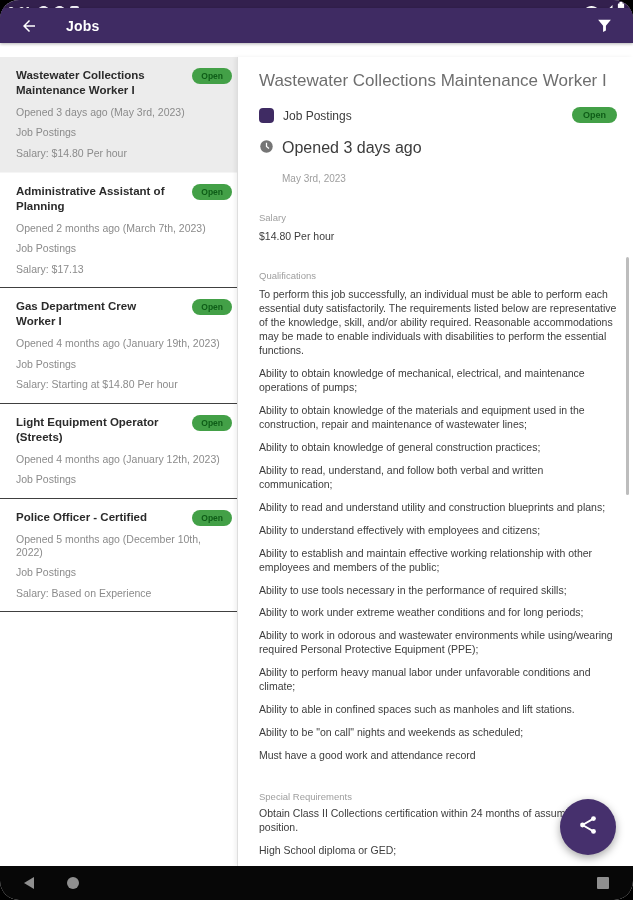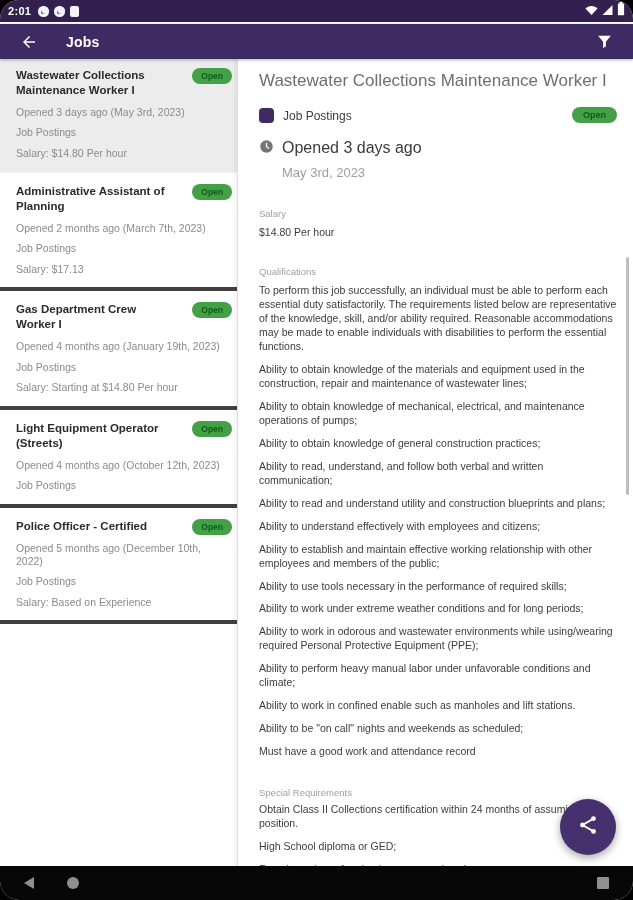--- a/index.html
+++ b/index.html
@@ -11,51 +11,51 @@
   .status-bar { position:absolute; top:0; left:0; width:100%; height:22px; background:#33204e;
     display:flex; align-items:center; padding:0 8px; color:#fff; }
   .status-time { font-size:11px; font-weight:bold; letter-spacing:.3px; margin-right:7px; }
   .notif-icons { display:flex; align-items:center; gap:5px; }
   .notif-circle { width:11px; height:11px; border-radius:50%; background:#f5f2fa;
     box-shadow: inset 0 0 0 3px #f5f2fa, inset 2px -2px 0 1px #33204e; }
   .notif-square { width:9px; height:11px; border-radius:2px; background:#f5f2fa; }
   .status-right { margin-left:auto; display:flex; align-items:center; gap:3px; }
 
   
-  .app-bar { position:absolute; top:24px; left:0; width:100%; height:35px; background:#3f2b63;
+  .app-bar { position:absolute; top:8px; left:0; width:100%; height:35px; background:#3f2b63;
     display:flex; align-items:center; padding:0 18px; box-shadow:0 1px 3px rgba(0,0,0,.3); z-index:5; }
   .back-btn { width:22px; height:22px; display:flex; align-items:center; justify-content:center; cursor:pointer; }
   .app-title { color:#fff; font-size:14px; font-weight:bold; margin-left:26px; letter-spacing:.2px; }
   .filter-btn { margin-left:auto; width:22px; height:22px; display:flex; align-items:center; justify-content:center; cursor:pointer; }
 
   
   .content { position:absolute; top:57px; left:0; width:100%; height:809px; display:flex; background:#fff; }
   .job-list { width:237px; height:100%; background:#fff; overflow:hidden; }
   .job-detail { flex:1; height:100%; background:#fff; border-left:1px solid #dedede;
     box-shadow:-2px 0 4px rgba(0,0,0,.06); padding:13px 16px 0 21px; overflow:hidden; position:relative; }
 
   
-  .job-item { position:relative; padding:11px 8px 12px 16px; border-bottom:4px solid #404040; background:#fff; }
+  .job-item { position:relative; padding:11px 8px 12px 16px; border-bottom:1px solid #404040; background:#fff; }
   .job-item.selected { background:#ececec; border-bottom:1px solid #f5f5f5; }
   .ji-title { font-size:11.5px; font-weight:bold; color:#2b2b2b; line-height:1.3; width:152px; }
   .ji-badge { position:absolute; top:11px; right:5px; background:#43a047; color:#0e5c17;
     font-size:8.5px; font-weight:bold; padding:3px 9px; border-radius:9px; }
   .ji-meta { font-size:10.5px; color:#8b8b8b; margin-top:8px; line-height:1.2; }
 
   
   .jd-title { font-size:17px; font-weight:normal; color:#6e6e6e; line-height:1.25; margin-bottom:17px; }
   .jd-cat-row { display:flex; align-items:center; position:relative; margin-bottom:16px; }
   .jd-cat-icon { width:15px; height:15px; border-radius:4px; background:#3f2b63; margin-right:9px; }
   .jd-cat-label { font-size:12px; color:#3c3c3c; }
   .jd-badge { position:absolute; right:0; top:-1px; background:#43a047; color:#0e5c17;
     font-size:9px; font-weight:bold; padding:3px 11px; border-radius:10px; }
   .jd-opened-row { display:flex; align-items:flex-start; margin-bottom:10px; }
   .jd-opened-icon { margin-right:8px; margin-top:0; }
   .jd-opened-text { font-size:16px; color:#3c3c3c; }
-  .jd-opened-date { font-size:13px; color:#9e9e9e; margin-top:8px; }
+  .jd-opened-date { font-size:10px; color:#9e9e9e; margin-top:16px; }
 
   .sec-label { font-size:9.5px; color:#9e9e9e; margin-top:28px; margin-bottom:7px; }
   .sec-value { font-size:10.5px; color:#3c3c3c; }
   .para { font-size:10.5px; color:#3c3c3c; line-height:1.33; margin-bottom:9px; }
 
   
   .scroll-thumb { position:absolute; top:200px; right:4px; width:3px; height:238px;
     background:#bdbdbd; border-radius:2px; }
 
   
@@ -138,21 +138,21 @@
     <div class="ji-title">Gas Department Crew Worker I</div>
     <span class="ji-badge">Open</span>
     <div class="ji-meta ji-opened">Opened 4 months ago (January 19th, 2023)</div>
     <div class="ji-meta ji-category">Job Postings</div>
     <div class="ji-meta ji-salary">Salary: Starting at $14.80 Per hour</div>
   </div>
 
   <div class="job-item">
     <div class="ji-title">Light Equipment Operator (Streets)</div>
     <span class="ji-badge">Open</span>
-    <div class="ji-meta ji-opened">Opened 4 months ago (October 12th, 2023)</div>
+    <div class="ji-meta ji-opened">Opened 4 months ago (January 12th, 2023)</div>
     <div class="ji-meta ji-category">Job Postings</div>
 
   </div>
 
   <div class="job-item">
     <div class="ji-title">Police Officer - Certified</div>
     <span class="ji-badge">Open</span>
     <div class="ji-meta ji-opened">Opened 5 months ago (December 10th, 2022)</div>
     <div class="ji-meta ji-category">Job Postings</div>
     <div class="ji-meta ji-salary">Salary: Based on Experience</div>
@@ -180,32 +180,32 @@
           <div class="jd-opened-date">May 3rd, 2023</div>
         </span>
       </div>
 
       <div class="sec-label">Salary</div>
       <div class="sec-value">$14.80 Per hour</div>
 
       <div class="sec-label">Qualifications</div>
       <div id="qual-paras">
           <div class="para">To perform this job successfully, an individual must be able to perform each essential duty satisfactorily.  The requirements listed below are representative of the knowledge, skill, and/or ability required.  Reasonable accommodations may be made to enable individuals with disabilities to perform the essential functions.</div>
+          <div class="para">Ability to obtain knowledge of mechanical, electrical, and maintenance operations of pumps;</div>
           <div class="para">Ability to obtain knowledge of the materials and equipment used in the construction, repair and maintenance of wastewater lines;</div>
-          <div class="para">Ability to obtain knowledge of mechanical, electrical, and maintenance operations of pumps;</div>
           <div class="para">Ability to obtain knowledge of general construction practices;</div>
           <div class="para">Ability to read, understand, and follow both verbal and written communication;</div>
           <div class="para">Ability to read and understand utility and construction blueprints and plans;</div>
           <div class="para">Ability to understand effectively with employees and citizens;</div>
           <div class="para">Ability to establish and maintain effective working relationship with other employees and members of the public;</div>
           <div class="para">Ability to use tools necessary in the performance of required skills;</div>
           <div class="para">Ability to work under extreme weather conditions and for long periods;</div>
           <div class="para">Ability to work in odorous and wastewater  environments while using/wearing required Personal Protective Equipment (PPE);</div>
           <div class="para">Ability to perform heavy manual labor under unfavorable conditions and climate;</div>
-          <div class="para">Ability to work in confined enable such as manholes and lift stations.</div>
+          <div class="para">Ability to able in confined spaces such as manholes and lift stations.</div>
           <div class="para">Ability to be "on call" nights and weekends as scheduled;</div>
           <div class="para">Must have a good work and attendance record</div>
         </div>
 
       <div class="sec-label" style="margin-bottom:5px;">Special Requirements</div>
       <div id="spec-paras">
           <div class="para">Obtain Class II Collections certification within 24 months of assuming position.</div>
           <div class="para">High School diploma or GED;</div>
           <div class="para">Experience in performing heavy manual work;</div>
           <div class="para">Must have a good work and attendance record.</div>

